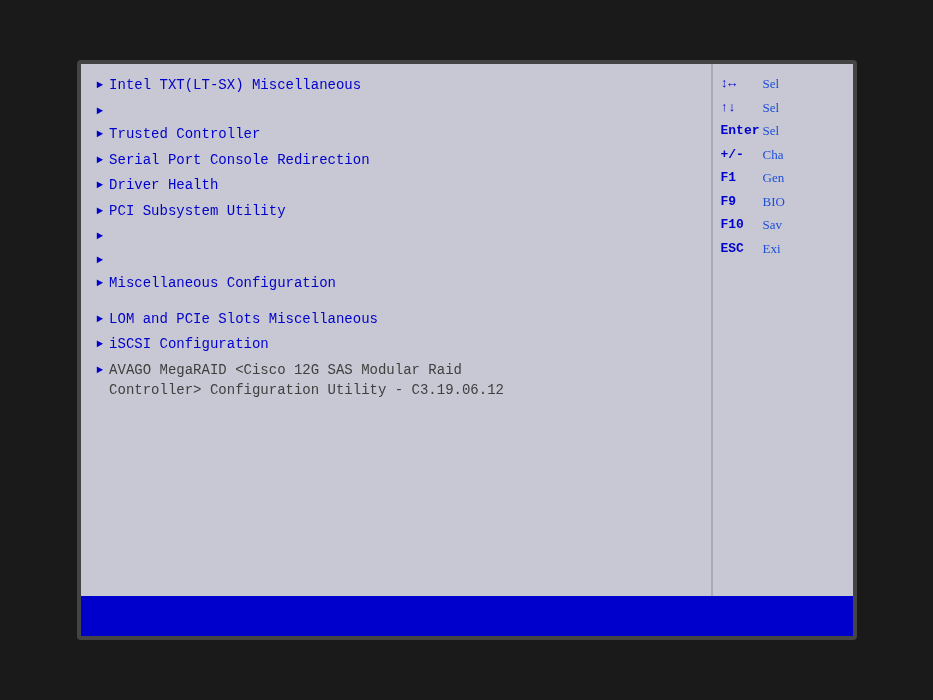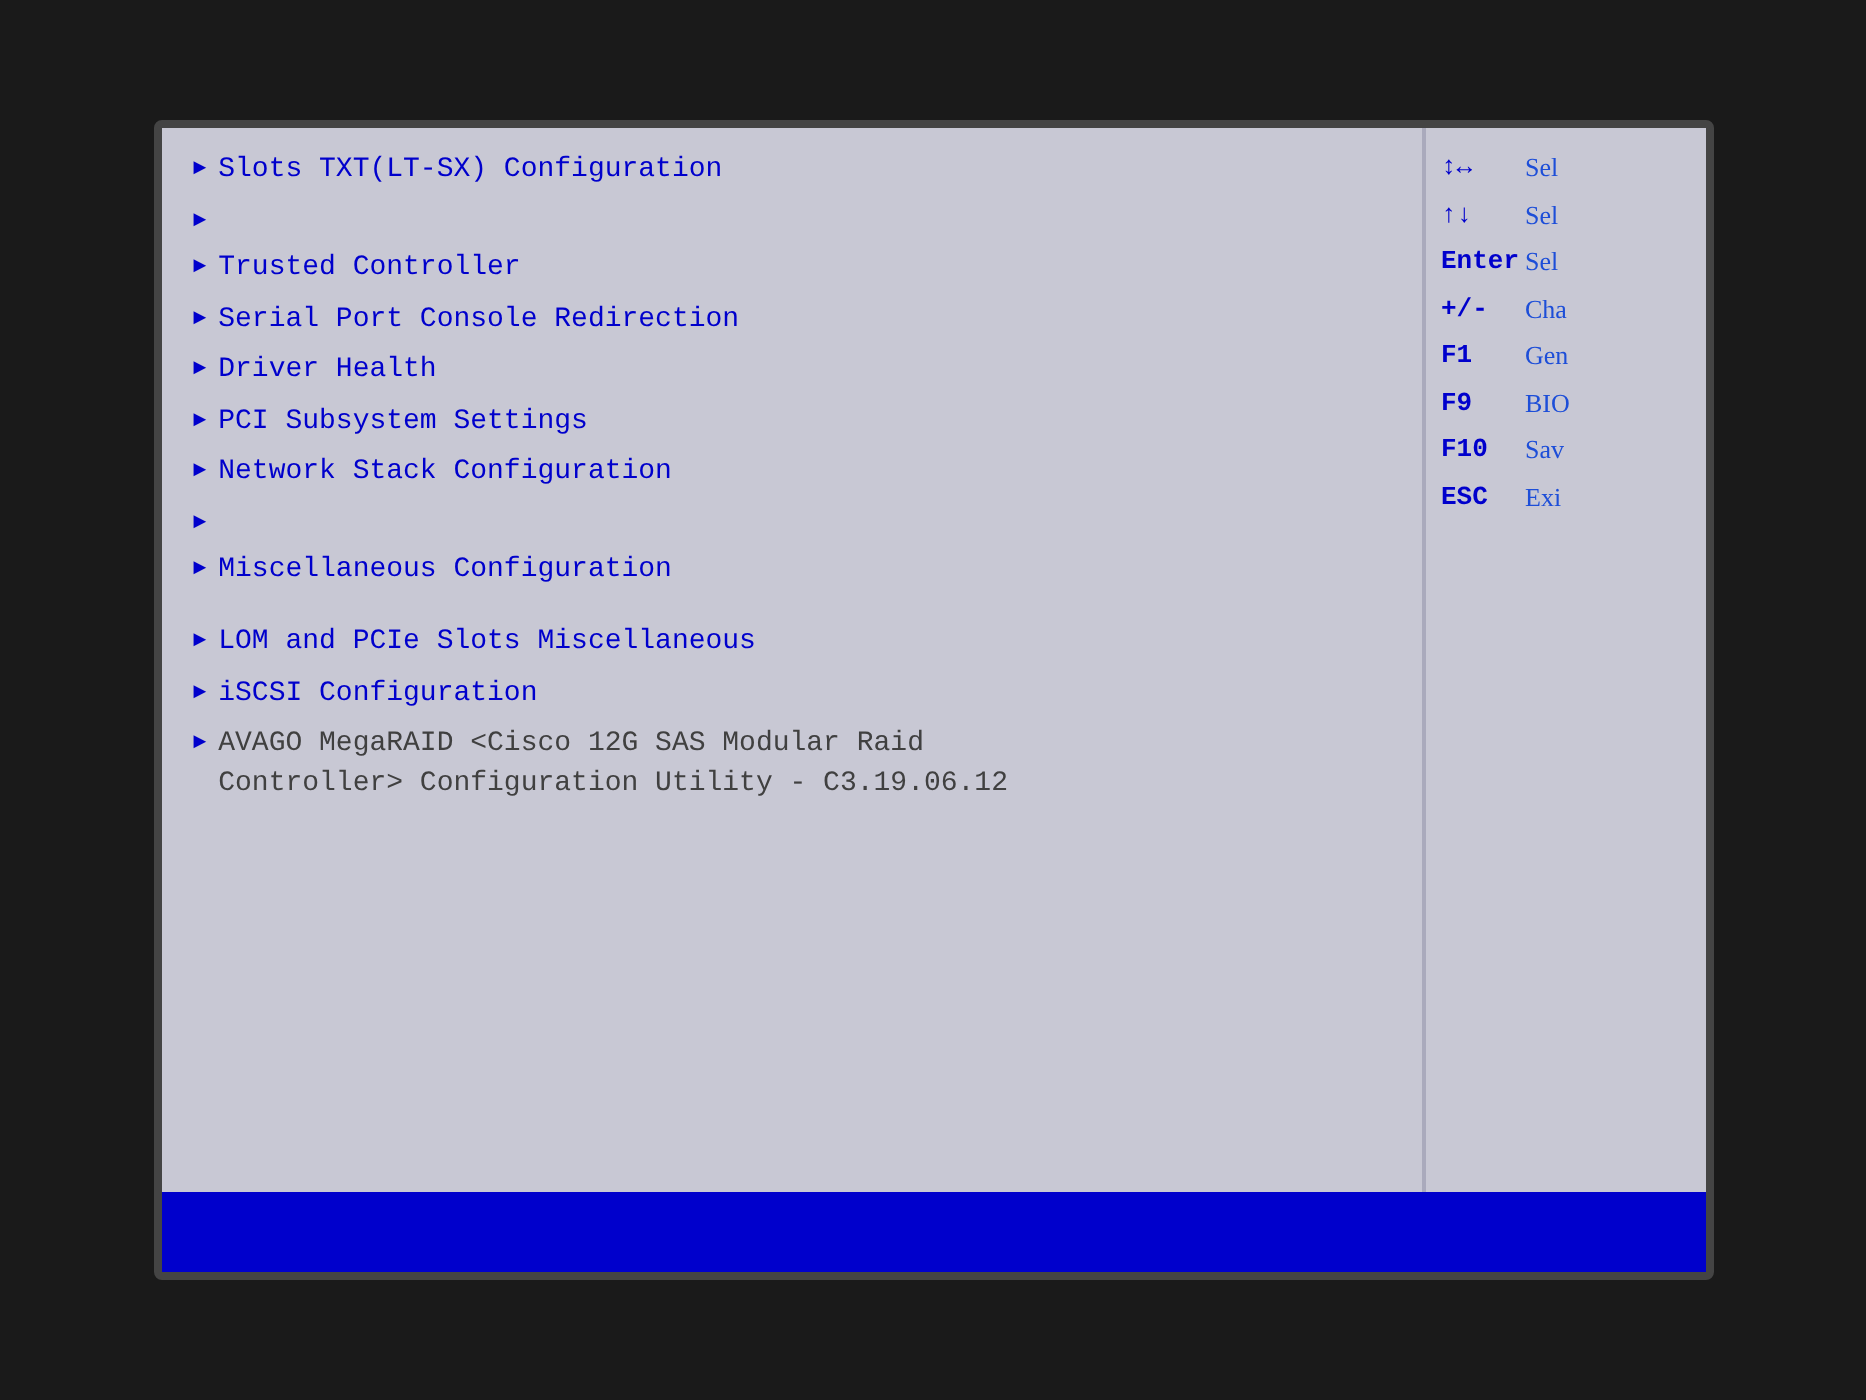--- a/index.html
+++ b/index.html
@@ -133,44 +133,43 @@
   </style>
 </head>
 <body>
 
 <div class="screen-outer">
   <div class="bios-content">
     <div class="main-panel">
 
       <div class="menu-item">
         <span class="arrow">►</span>
-        <span class="label">Slots TXT(LT-SX) Configuration</span>
+        <span class="label">Intel TXT(LT-SX) Miscellaneous</span>
       </div>
       <div class="menu-item">
         <span class="arrow">►</span>
       </div>
       <div class="menu-item">
         <span class="arrow">►</span>
         <span class="label">Trusted Controller</span>
       </div>
       <div class="menu-item">
         <span class="arrow">►</span>
         <span class="label">Serial Port Console Redirection</span>
       </div>
       <div class="menu-item">
         <span class="arrow">►</span>
         <span class="label">Driver Health</span>
       </div>
       <div class="menu-item">
         <span class="arrow">►</span>
-        <span class="label">PCI Subsystem Settings</span>
-      </div>
-      <div class="menu-item">
-        <span class="arrow">►</span>
-        <span class="label">Network Stack Configuration</span>
+        <span class="label">PCI Subsystem Utility</span>
+      </div>
+      <div class="menu-item">
+        <span class="arrow">►</span>
       </div>
       <div class="menu-item">
         <span class="arrow">►</span>
       </div>
       <div class="menu-item">
         <span class="arrow">►</span>
         <span class="label">Miscellaneous Configuration</span>
       </div>
 
       <div class="menu-spacer"></div>

